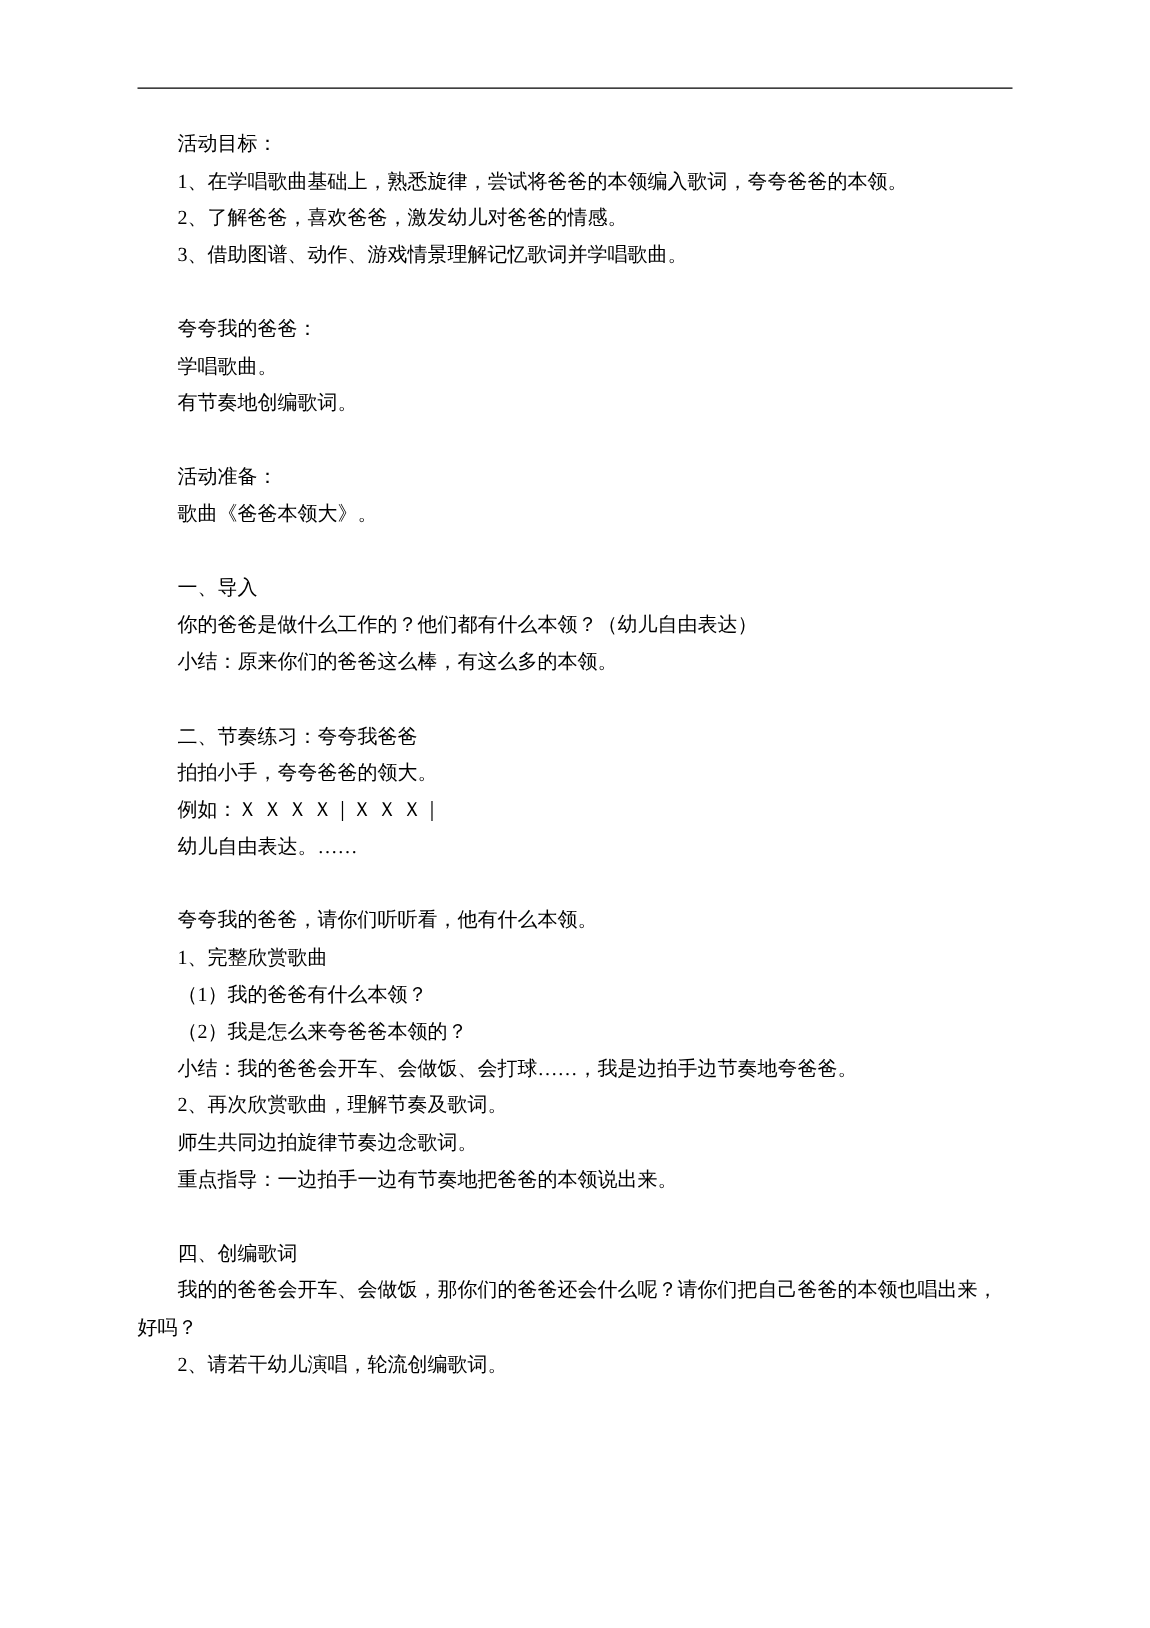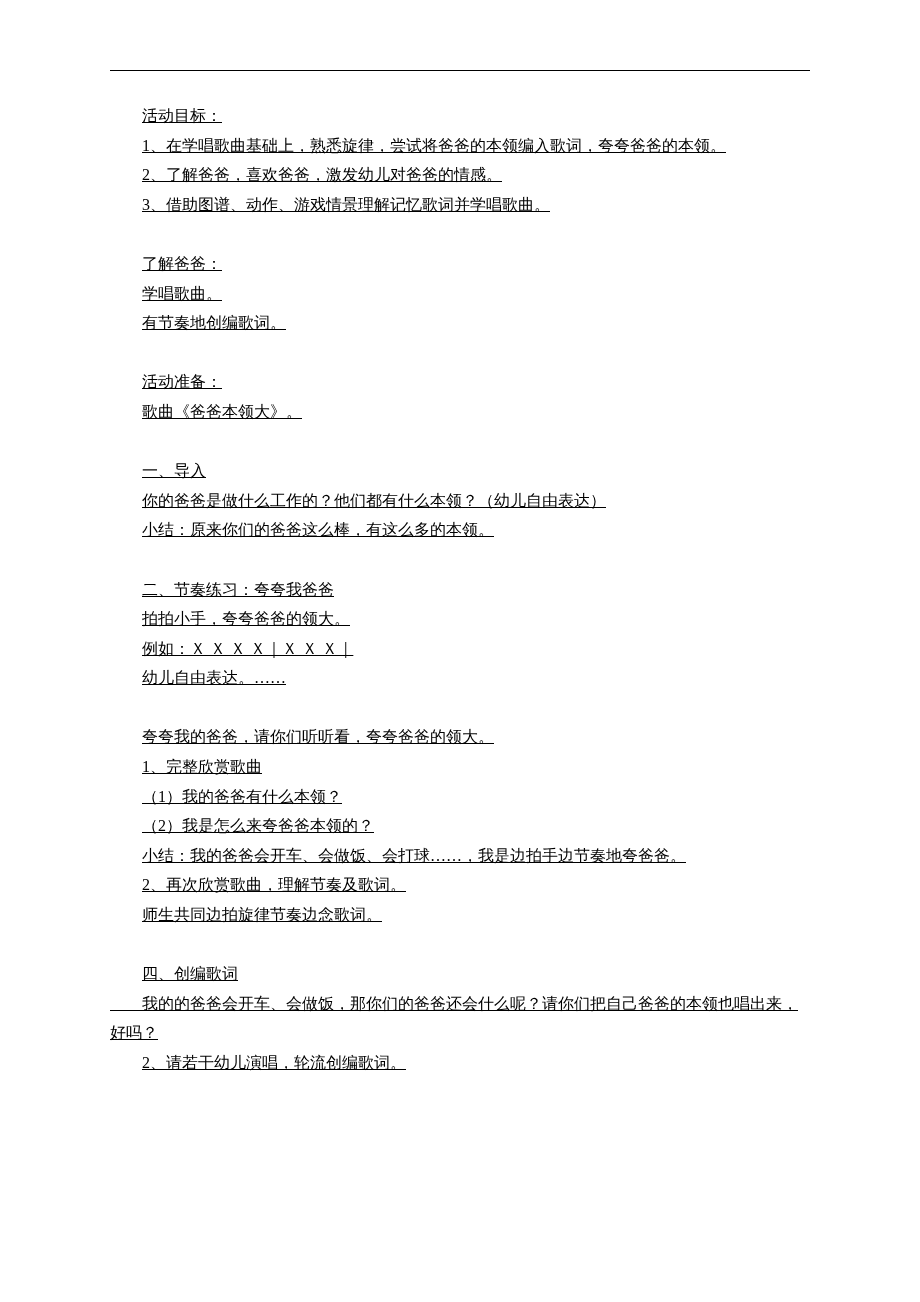--- a/index.html
+++ b/index.html
@@ -15,63 +15,64 @@
     width: 920px;
     min-height: 1302px;
     box-sizing: border-box;
     padding: 70px 110px 60px 110px;
     position: relative;
   }
   .rule {
     border-top: 1.5px solid #000;
     margin: 0 0 30px 0;
   }
-  .para { margin: 0; text-decoration: underline; }
+  .para { margin: 0; }
   .indent { text-indent: 2em; }
   .spacer { height: 1.85em; }
 </style>
 </head>
 <body>
 
 <div class="page">
   <div class="rule"></div>
 
   <p class="para indent">活动目标：</p>
   <p class="para indent">1、在学唱歌曲基础上，熟悉旋律，尝试将爸爸的本领编入歌词，夸夸爸爸的本领。</p>
   <p class="para indent">2、了解爸爸，喜欢爸爸，激发幼儿对爸爸的情感。</p>
   <p class="para indent">3、借助图谱、动作、游戏情景理解记忆歌词并学唱歌曲。</p>
   <div class="spacer"></div>
 
-  <p class="para indent">了解爸爸：</p>
+  <p class="para indent">夸夸我的爸爸：</p>
   <p class="para indent">学唱歌曲。</p>
   <p class="para indent">有节奏地创编歌词。</p>
   <div class="spacer"></div>
 
   <p class="para indent">活动准备：</p>
   <p class="para indent">歌曲《爸爸本领大》。</p>
   <div class="spacer"></div>
 
   <p class="para indent">一、导入</p>
   <p class="para indent">你的爸爸是做什么工作的？他们都有什么本领？（幼儿自由表达）</p>
   <p class="para indent">小结：原来你们的爸爸这么棒，有这么多的本领。</p>
   <div class="spacer"></div>
 
   <p class="para indent">二、节奏练习：夸夸我爸爸</p>
   <p class="para indent">拍拍小手，夸夸爸爸的领大。</p>
   <p class="para indent">例如：Ｘ Ｘ Ｘ Ｘ｜Ｘ Ｘ Ｘ｜</p>
   <p class="para indent">幼儿自由表达。……</p>
   <div class="spacer"></div>
 
-  <p class="para indent">夸夸我的爸爸，请你们听听看，夸夸爸爸的领大。</p>
+  <p class="para indent">夸夸我的爸爸，请你们听听看，他有什么本领。</p>
   <p class="para indent">1、完整欣赏歌曲</p>
   <p class="para indent">（1）我的爸爸有什么本领？</p>
   <p class="para indent">（2）我是怎么来夸爸爸本领的？</p>
   <p class="para indent">小结：我的爸爸会开车、会做饭、会打球……，我是边拍手边节奏地夸爸爸。</p>
   <p class="para indent">2、再次欣赏歌曲，理解节奏及歌词。</p>
   <p class="para indent">师生共同边拍旋律节奏边念歌词。</p>
+  <p class="para indent">重点指导：一边拍手一边有节奏地把爸爸的本领说出来。</p>
   <div class="spacer"></div>
 
   <p class="para indent">四、创编歌词</p>
   <p class="para">　　我的的爸爸会开车、会做饭，那你们的爸爸还会什么呢？请你们把自己爸爸的本领也唱出来，好吗？</p>
   <p class="para indent">2、请若干幼儿演唱，轮流创编歌词。</p>
   <div class="spacer"></div>
 
 </div>
 
 </body></html>

